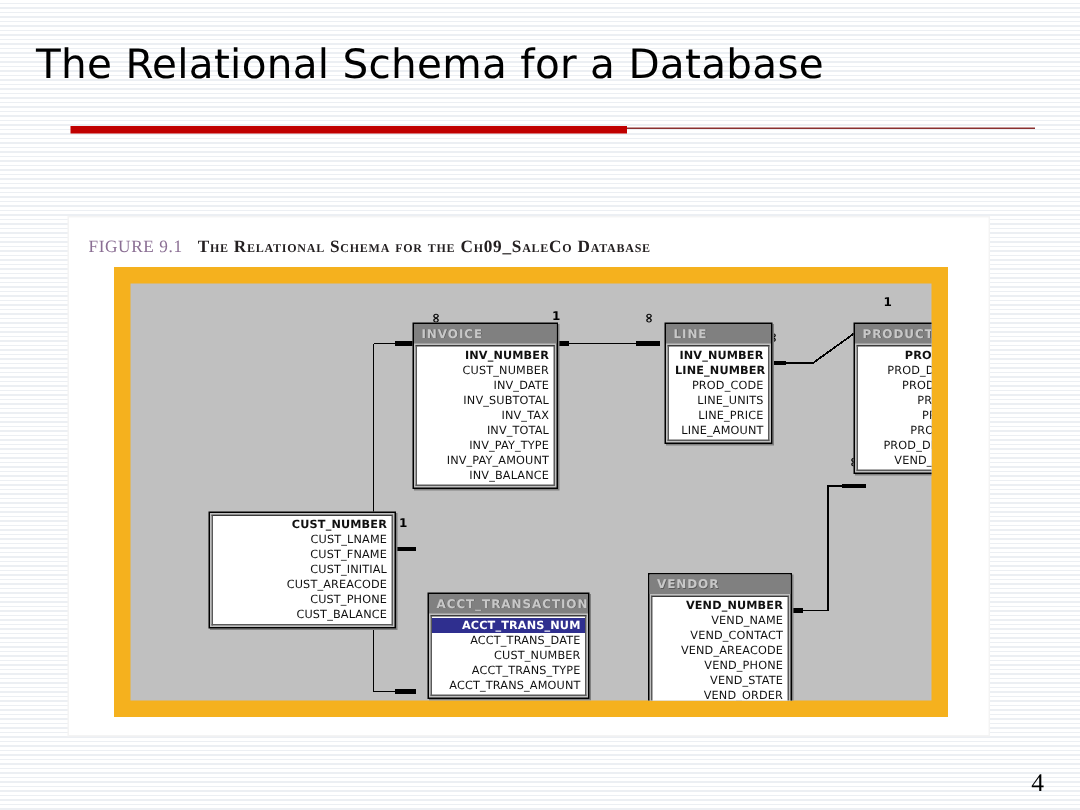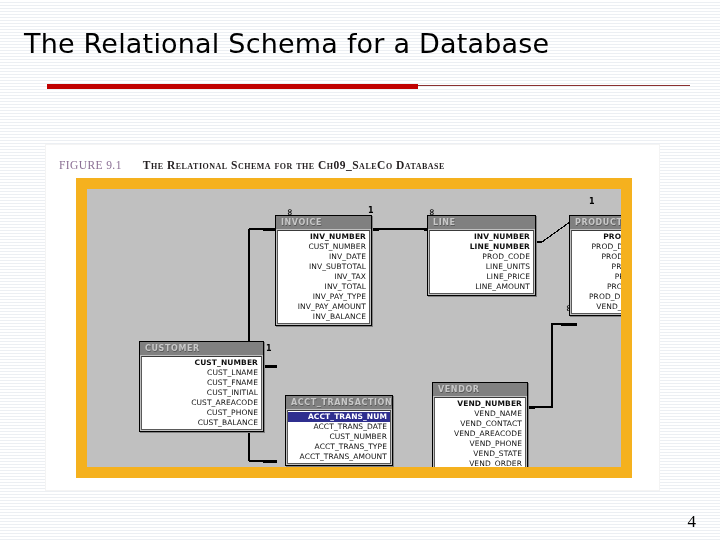--- a/index.html
+++ b/index.html
@@ -63,21 +63,21 @@
     color: #8b6f94;
     font-weight: normal;
     font-size: 11.5px;
     letter-spacing: 0.4px;
   }
   #figure-caption .fig-text {
     color: #231f20;
     font-weight: bold;
     font-size: 11.5px;
     letter-spacing: 0.5px;
-    margin-left: 21px;
+    margin-left: 10px;
     font-variant: small-caps;
   }
 
   #figure-frame {
     position: absolute;
     left: 30px; top: 33px;
     width: 556px; height: 300px;
     background: #f5b11e;
     padding: 11px;
   }
@@ -215,21 +215,20 @@
       <div class="card-label" style="left:281px; top:18px;">1</div>
       <div class="card-label inf" style="left:341px; top:19px;">∞</div>
       <div class="card-label inf" style="left:424px; top:32px;">∞</div>
       <div class="card-label" style="left:502px; top:9px;">1</div>
       <div class="card-label" style="left:179px; top:156px;">1</div>
       <div class="card-label inf" style="left:199px; top:252px;">∞</div>
       <div class="card-label inf" style="left:478px; top:115px;">∞</div>
       <div class="card-label" style="left:436px; top:197px;">1</div>
 
       <div class="entity" id="ent-customer" style="left:52px; top:152px; width:125px;">
-        <div class="entity-title">CUSTOMER</div>
         <div class="entity-fields">
           <div class="field pk">CUST_NUMBER</div>
           <div class="field">CUST_LNAME</div>
           <div class="field">CUST_FNAME</div>
           <div class="field">CUST_INITIAL</div>
           <div class="field">CUST_AREACODE</div>
           <div class="field">CUST_PHONE</div>
           <div class="field">CUST_BALANCE</div>
         </div>
       </div>
@@ -242,21 +241,21 @@
           <div class="field">INV_DATE</div>
           <div class="field">INV_SUBTOTAL</div>
           <div class="field">INV_TAX</div>
           <div class="field">INV_TOTAL</div>
           <div class="field">INV_PAY_TYPE</div>
           <div class="field">INV_PAY_AMOUNT</div>
           <div class="field">INV_BALANCE</div>
         </div>
       </div>
 
-      <div class="entity" id="ent-line" style="left:340px; top:26px; width:109px;">
+      <div class="entity" id="ent-line" style="left:356px; top:26px; width:72px;">
         <div class="entity-title">LINE</div>
         <div class="entity-fields">
           <div class="field pk">INV_NUMBER</div>
           <div class="field pk">LINE_NUMBER</div>
           <div class="field">PROD_CODE</div>
           <div class="field">LINE_UNITS</div>
           <div class="field">LINE_PRICE</div>
           <div class="field">LINE_AMOUNT</div>
         </div>
       </div>

